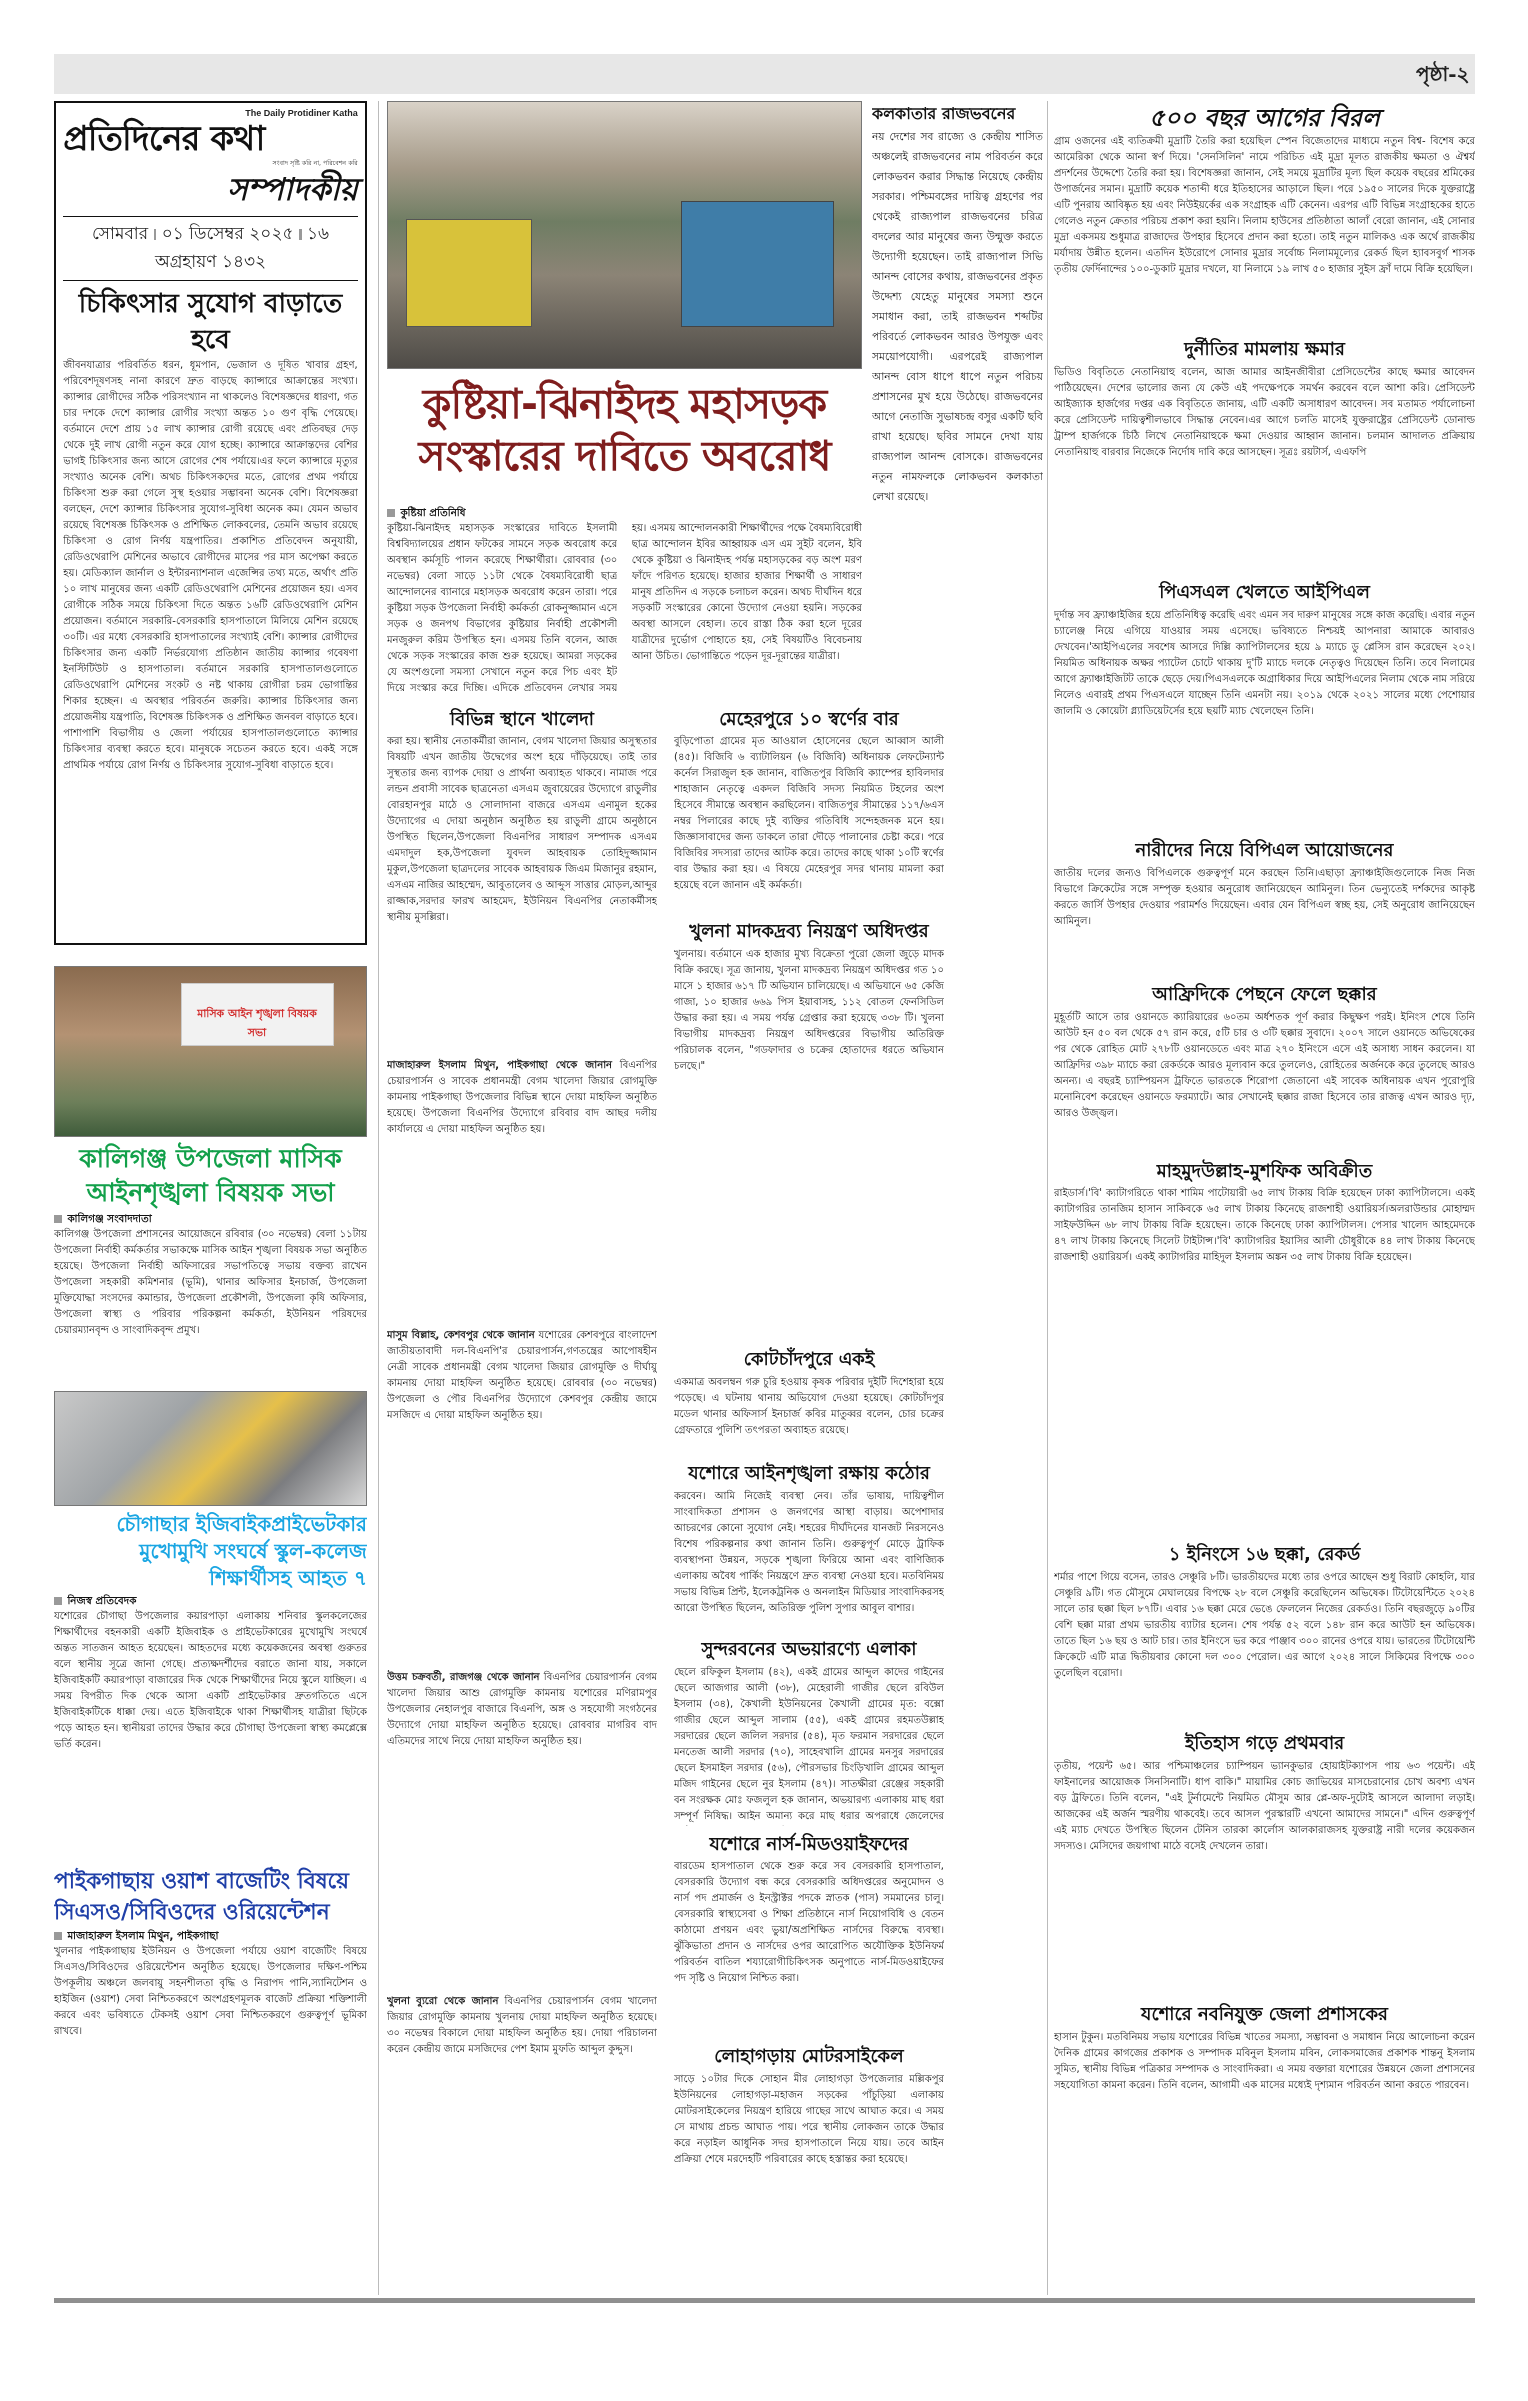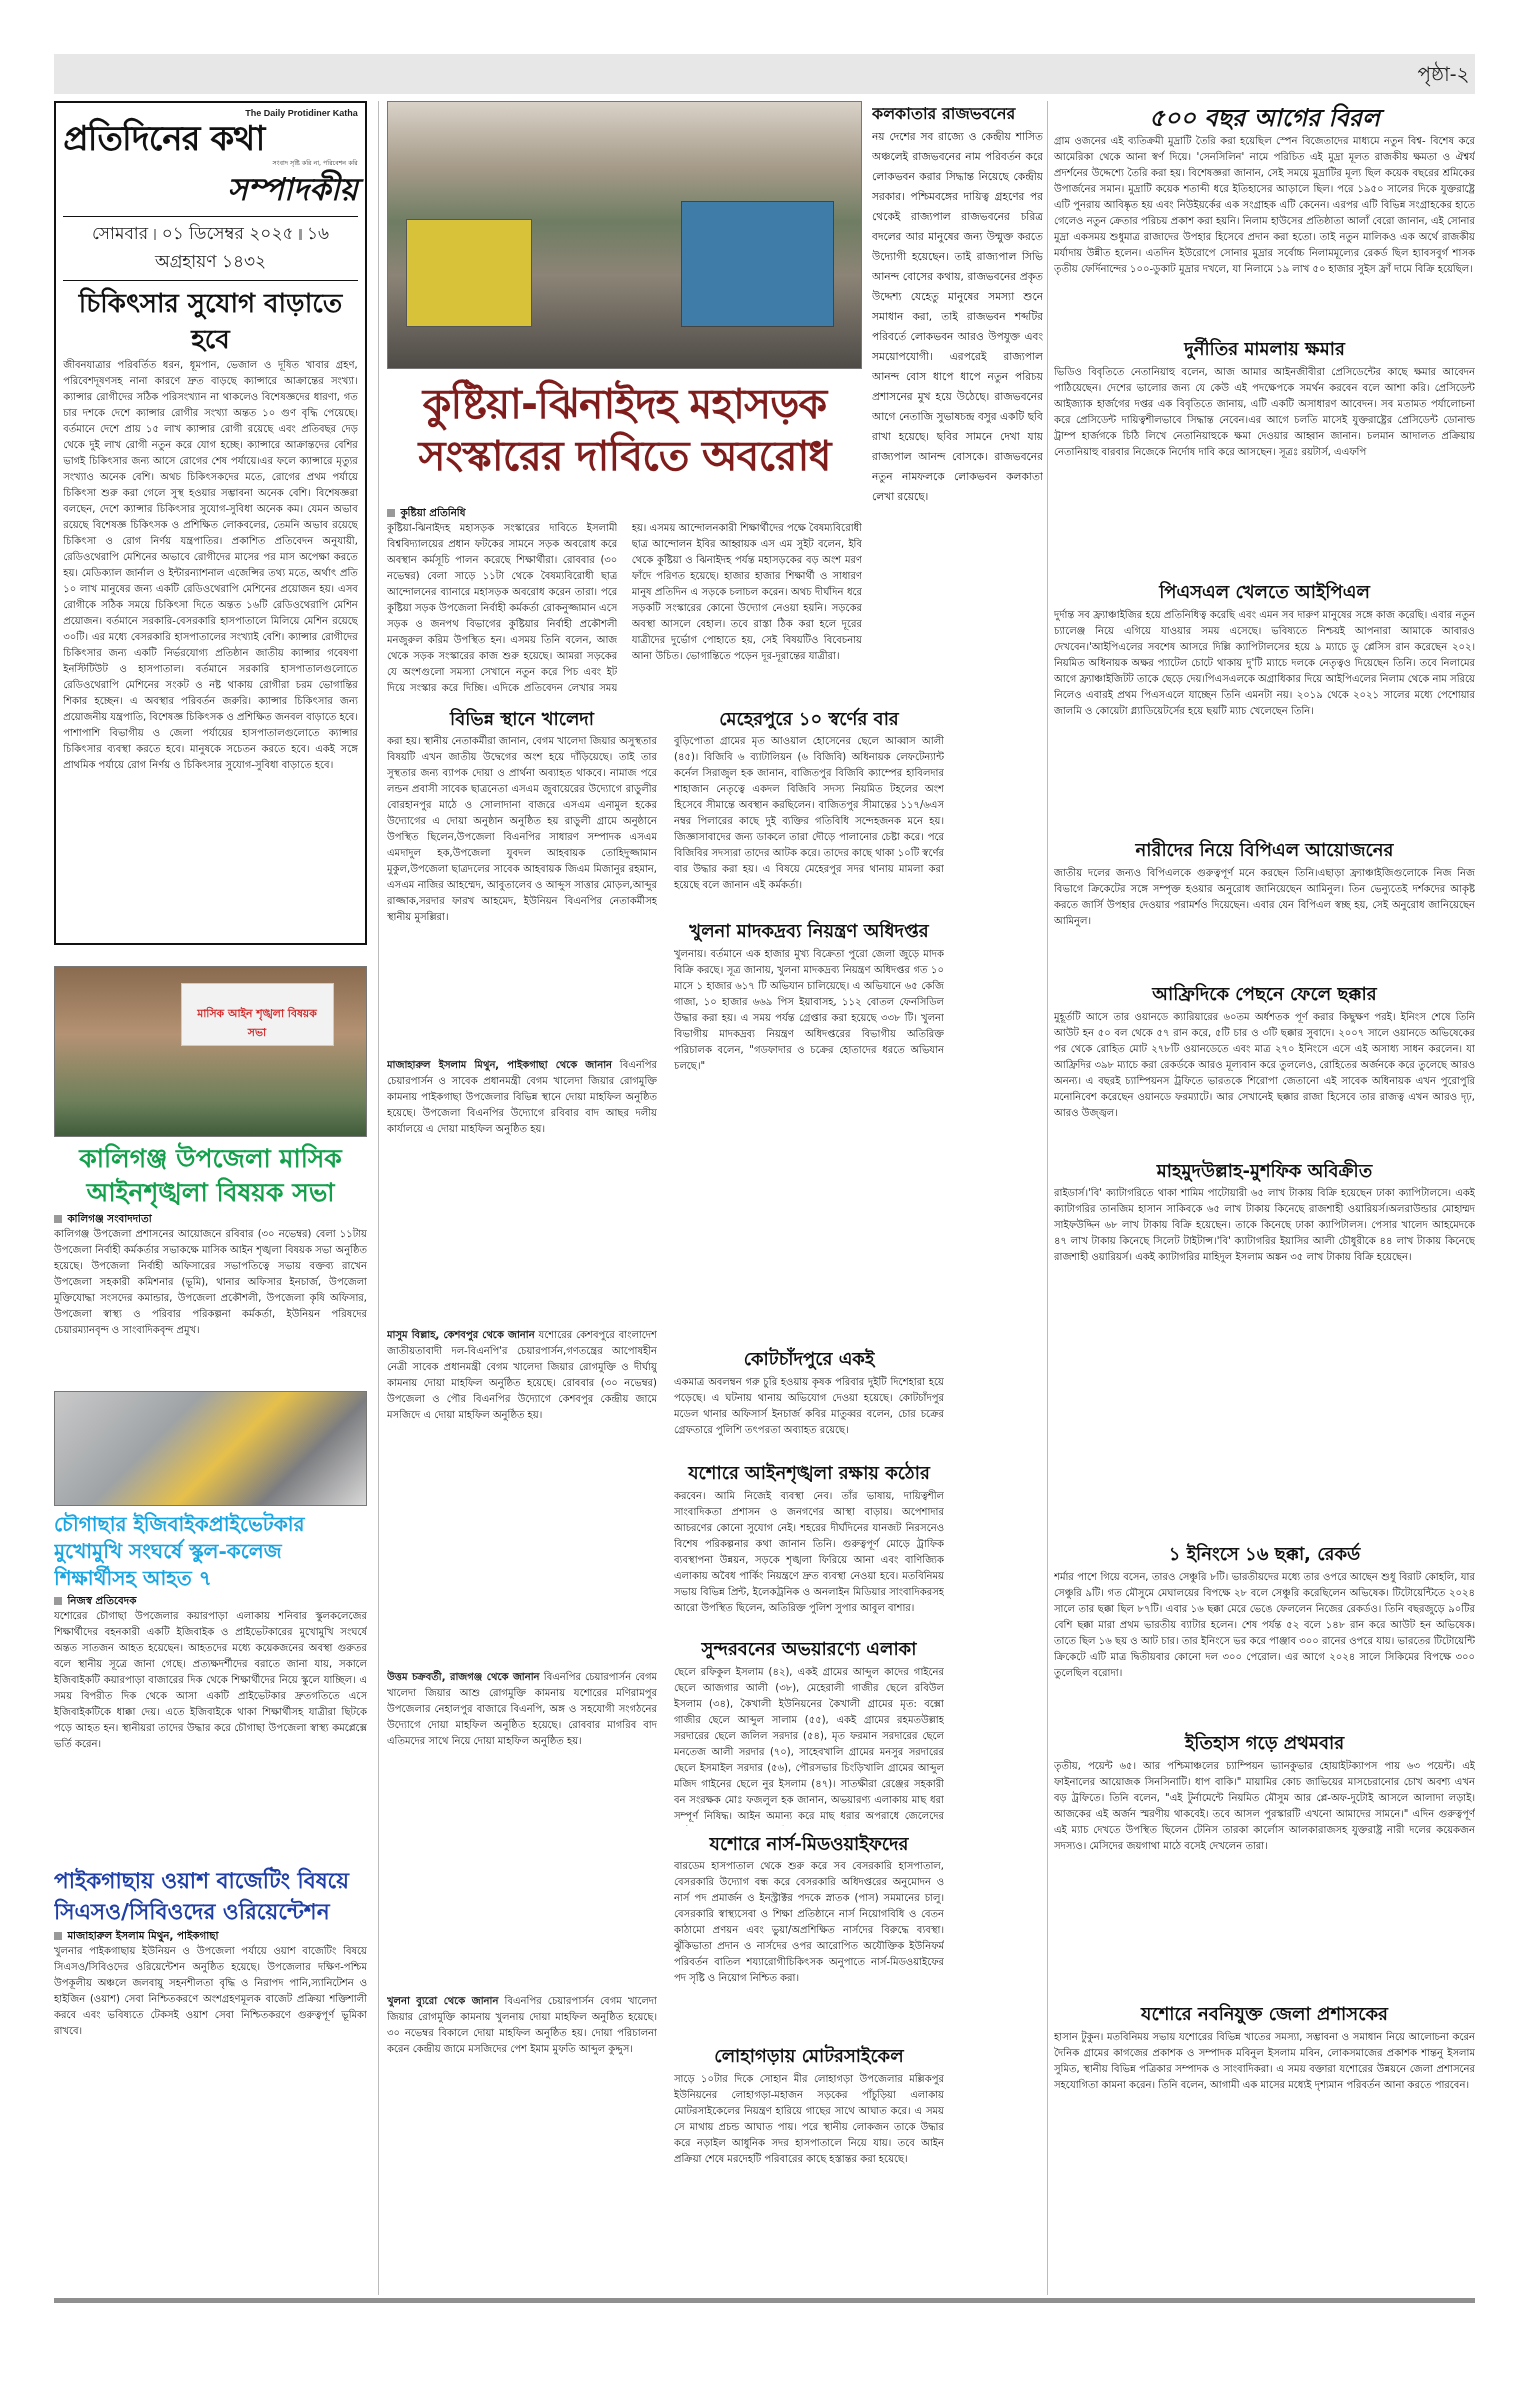--- a/index.html
+++ b/index.html
@@ -1,38 +1,38 @@
 <!DOCTYPE html>
 <html style="font-size:14.4px"><head>
 <meta charset="utf-8">
 <style>
   * { box-sizing: border-box; margin: 0; padding: 0; }
   html, body { width: 1528px; height: 2401px; background: #fff; overflow: hidden; }
   body { font-family: "DejaVu Sans", sans-serif; color: #111; position: relative; }
   .page { position: absolute; left: 54px; top: 54px; width: 1421px; height: 2266px; }
   .pagebar { position: absolute; left: 0; top: 0; width: 1421px; height: 40px; background: #e7e7e7; }
-  .pagebar .pno { position: absolute; right: 5.4px; top: 5.4px; font-family: "DejaVu Serif", serif; font-size: 20px; font-weight: normal; color: #222; }
+  .pagebar .pno { position: absolute; right: 5.4px; top: 5.4px; font-family: "DejaVu Serif", serif; font-size: 20px; font-weight: bold; color: #222; }
   .bottombar { position: absolute; left: 0; top: 2244px; width: 1421px; height: 5.4px; background: #8f8f8f; }
   .col { position: absolute; top: 47px; overflow: hidden; }
   .text { font-size: 10px; line-height: 16px; text-align: justify; color: #1a1a1a; }
   .byline { font-size: 10.3px; font-weight: bold; line-height: 16px; color: #111; }
   .byline .sq { display: inline-block; width: 8px; height: 8px; background: #999; margin-right: 5.4px; vertical-align: middle; }
   .hl-black { font-family: "DejaVu Serif", serif; font-weight: bold; color: #111; text-align: center; }
   .sub-hl { font-family: "DejaVu Sans", sans-serif; font-weight: bold; font-size: 18px; text-align: center; color: #111; line-height: 27px; margin: 3.6px 0 1.8px; }
   .masthead { border: 2.7px solid #111; padding: 5.4px 7.2px 5.4px 7.2px; }
   .mh-en { font-size: 9px; font-weight: bold; text-align: right; color: #222; font-family: "Liberation Sans", sans-serif; }
   .mh-title { font-family: "DejaVu Serif", serif; font-weight: bold; font-size: 34px; line-height: 40px; color: #111; letter-spacing: -0.9px; }
   .mh-slogan { font-size: 6.3px; text-align: right; color: #333; }
   .mh-script { font-family: "DejaVu Serif", serif; font-style: italic; font-weight: bold; font-size: 31px; text-align: right; line-height: 41px; color: #111; }
   .mh-date { border-top: 1.8px solid #111; border-bottom: 1.8px solid #111; margin-top: 5.4px; padding: 3.6px 0; text-align: center; font-size: 17px; color: #222; }
   .mh-date .sep { display: inline-block; width: 2.7px; height: 10.8px; background: #999; margin: 0 5.4px; vertical-align: middle; }
   .photo { position: relative; border: 0.9px solid #777; overflow: hidden; }
   .red-hl { font-family: "DejaVu Sans", sans-serif; font-weight: bold; color: #7f1d1d; font-size: 41px; line-height: 52px; text-align: center; letter-spacing: -0.9px; }
   .green-hl { font-family: "DejaVu Sans", sans-serif; font-weight: bold; color: #12a04a; font-size: 25px; line-height: 34px; text-align: center; }
-  .cyan-hl { font-family: "DejaVu Sans", sans-serif; font-weight: bold; color: #1aa6e3; font-size: 20px; line-height: 27px; text-align: left; }
+  .cyan-hl { font-family: "DejaVu Sans", sans-serif; font-weight: bold; color: #1aa6e3; font-size: 20px; line-height: 27px; text-align: right; }
   .blue-hl { font-family: "DejaVu Sans", sans-serif; font-weight: bold; color: #1f3fa8; font-size: 21.6px; line-height: 31px; text-align: left; }
   .twocol { display: flex; gap: 14.4px; }
   .twocol > div { flex: 1; }
   .vrule { position: absolute; top: 47px; width: 0.9px; background: #bbb; }
 </style>
 </head>
 <body>
 
 <div class="page">
 

